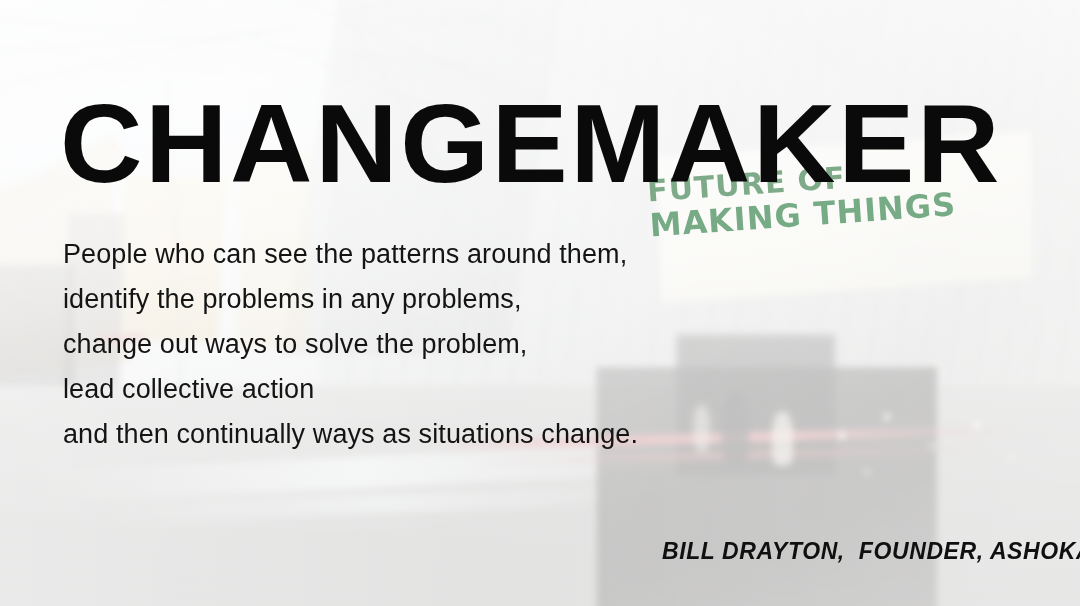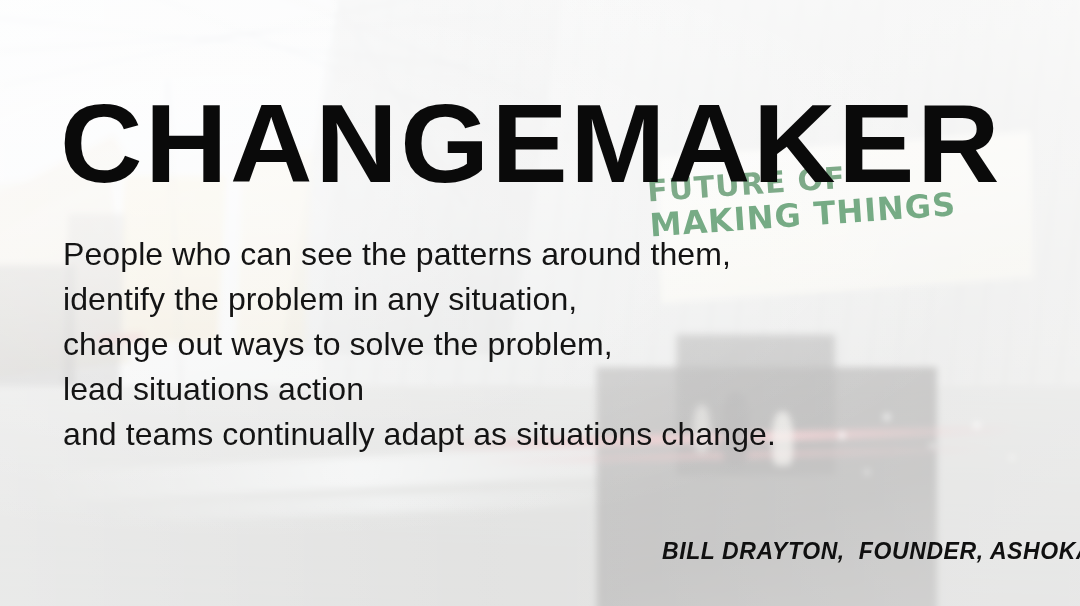--- a/index.html
+++ b/index.html
@@ -216,21 +216,21 @@
     white-space:nowrap;
     transform: scaleX(1.02);
     transform-origin:left center;
   }
 
   .body-copy {
     position:absolute;
     left:63px; top:232px;
     font-family:"Liberation Sans", sans-serif;
     font-weight:400;
-    font-size:32px;
+    font-size:27px;
     line-height:45px;
     color:#141414;
     white-space:nowrap;
     letter-spacing:0.1px;
   }
   .body-line { display:block; }
 
   .attribution {
     position:absolute;
     left:662px; top:538px;
@@ -301,22 +301,22 @@
     <div class="bb-l1">FUTURE OF</div>
     <div class="bb-l2">MAKING THINGS</div>
   </div>
 
   <div class="content">
 
     <div class="headline">CHANGEMAKER</div>
 
     <div class="body-copy">
       <span class="body-line">People who can see the patterns around them,</span>
-      <span class="body-line">identify the problem in any situation,</span>
+      <span class="body-line">identify the problems in any problems,</span>
       <span class="body-line">change out ways to solve the problem,</span>
-      <span class="body-line">lead situations action</span>
-      <span class="body-line">and teams continually adapt as situations change.</span>
+      <span class="body-line">lead collective action</span>
+      <span class="body-line">and then continually ways as situations change.</span>
     </div>
 
     <div class="attribution">BILL DRAYTON,  FOUNDER, ASHOKA</div>
   </div>
 
 </div>
 
 </body></html>

